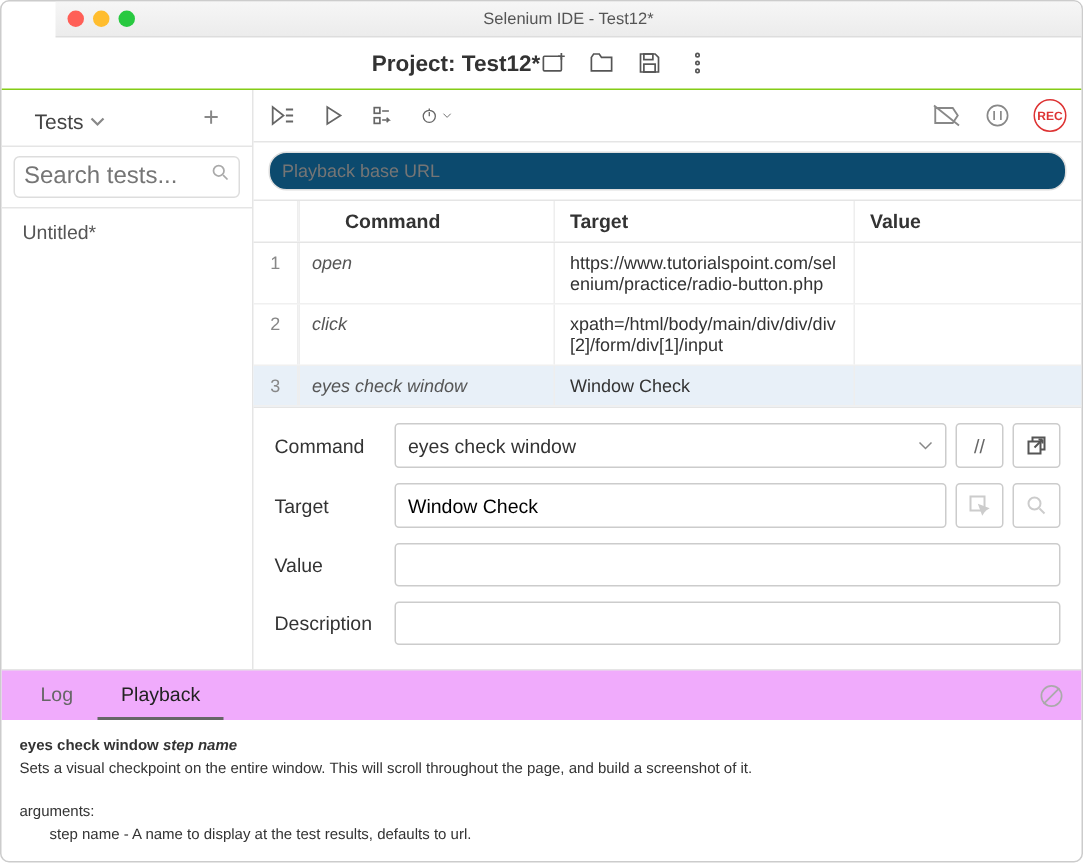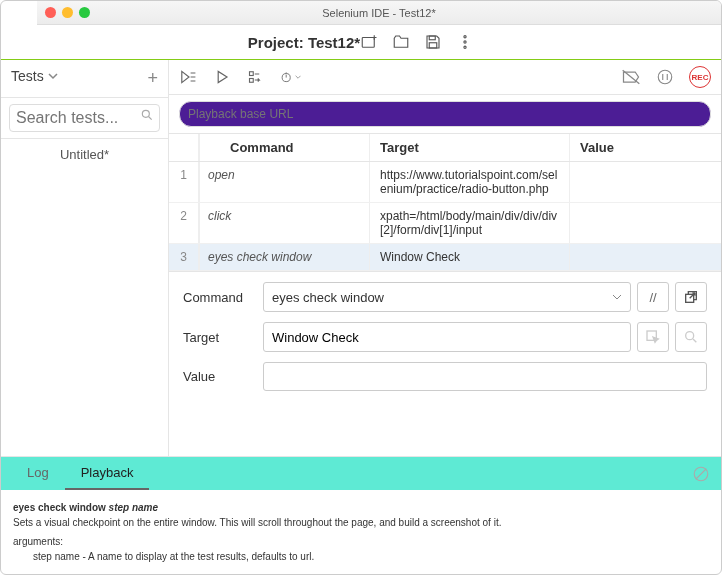--- a/index.html
+++ b/index.html
@@ -11,55 +11,55 @@
 .dot.yellow { background: #ffbd2e; }
 .dot.green { background: #28c940; }
 .title { position: absolute; left: 0; right: 0; text-align: center; font-size: 11px; color: #555; }
 .projectbar { display: flex; align-items: center; justify-content: center; padding: 8px 12px; border-bottom: 1px solid #84cc16; }
 .project-label { font-size: 15px; font-weight: 600; }
 .project-icons { display: flex; gap: 14px; align-items: center; }
 .icon-btn { width: 18px; height: 18px; display: flex; align-items: center; justify-content: center; color: #555; cursor: pointer; }
 .icon-btn svg { width: 18px; height: 18px; stroke: #555; fill: none; stroke-width: 1.5; }
 .main { flex: 1; display: flex; min-height: 0; }
 .sidebar { width: 168px; border-right: 1px solid #e5e5e5; display: flex; flex-direction: column; }
-.sidebar-head { display: flex; align-items: flex-start; justify-content: space-between; padding: 8px 10px; border-bottom: 1px solid #e5e5e5; }
+.sidebar-head { display: flex; align-items: flex-end; justify-content: space-between; padding: 8px 22px; border-bottom: 1px solid #e5e5e5; }
 .tests-label { display: flex; align-items: center; gap: 4px; font-size: 14px; color: #444; }
 .plus-btn { color: #888; font-size: 18px; cursor: pointer; }
 .search-wrap { padding: 6px 8px; border-bottom: 1px solid #e5e5e5; position: relative; }
 .search-input { width: 100%; padding: 4px 22px 4px 6px; border: 1px solid #ddd; border-radius: 4px; font-size: 16px; color: #888; }
 .search-icon { position: absolute; right: 14px; top: 10px; color: #aaa; }
-.test-list { flex: 1; text-align: center; }
+.test-list { flex: 1; }
 .test-item { padding: 8px 14px; color: #555; }
 .content { flex: 1; display: flex; flex-direction: column; min-width: 0; }
 .toolbar { display: flex; align-items: center; justify-content: space-between; padding: 6px 10px; border-bottom: 1px solid #e5e5e5; }
 .tool-left, .tool-right { display: flex; align-items: center; gap: 14px; }
 .tool-ico { width: 20px; height: 20px; display: flex; align-items: center; justify-content: center; color: #666; cursor: pointer; }
 .rec { width: 22px; height: 22px; border: 1.5px solid #d33; border-radius: 50%; color: #d33; font-size: 8px; font-weight: bold; display: flex; align-items: center; justify-content: center; }
 .urlbar { padding: 6px 10px; border-bottom: 1px solid #e5e5e5; }
-.url-input { width: 100%; padding: 5px 8px; border: 1px solid #ddd; border-radius: 12px; font-size: 12px; color: #999; background: #4c1d95; }
+.url-input { width: 100%; padding: 5px 8px; border: 1px solid #ddd; border-radius: 12px; font-size: 12px; color: #999; background: #0c4a6e; }
 .grid { border-bottom: 1px solid #e5e5e5; }
 .grid-head { display: flex; font-weight: 600; font-size: 13px; border-bottom: 1px solid #e5e5e5; }
 .col-num { width: 30px; padding: 6px 4px; border-right: 1px solid #eee; text-align: center; }
 .col-cmd { width: 170px; padding: 6px 10px; border-left: 1px solid #eee; }
 .col-tgt { width: 200px; padding: 6px 10px; border-left: 1px solid #eee; }
 .col-val { flex: 1; padding: 6px 10px; border-left: 1px solid #eee; }
 .grid-row { display: flex; font-size: 12px; border-bottom: 1px solid #f0f0f0; }
 .grid-row .col-cmd { font-style: italic; color: #555; padding-left: 8px; }
 .grid-row .col-tgt { color: #333; word-break: break-all; }
 .grid-row.selected { background: #e8f0f8; }
 .grid-row .col-num { color: #888; font-size: 12px; }
 .form-area { padding: 10px 14px; }
 .form-row { display: flex; align-items: center; margin-bottom: 10px; }
 .form-label { width: 80px; font-size: 13px; color: #333; }
 .form-input { flex: 1; padding: 6px 8px; border: 1px solid #ccc; border-radius: 3px; font-size: 13px; }
 .form-field-wrap { flex: 1; display: flex; gap: 6px; }
 .sq-btn { width: 32px; height: 30px; border: 1px solid #ccc; border-radius: 3px; display: flex; align-items: center; justify-content: center; cursor: pointer; color: #666; }
 .sq-btn.disabled { color: #ccc; }
 .select-like { flex: 1; padding: 6px 8px; border: 1px solid #ccc; border-radius: 3px; font-size: 13px; display: flex; justify-content: space-between; align-items: center; }
-.tabsbar { border-top: 1px solid #e5e5e5; display: flex; align-items: center; justify-content: space-between; padding: 0 10px; background: #5eead4; }
+.tabsbar { border-top: 1px solid #e5e5e5; display: flex; align-items: center; justify-content: space-between; padding: 0 10px; background: #f0abfc; }
 .tabs { display: flex; }
 .tab { padding: 8px 16px; font-size: 13px; color: #666; cursor: pointer; }
 .tab.active { color: #222; border-bottom: 2px solid #666; font-weight: 500; }
 .ref { padding: 10px 12px; font-size: 10px; line-height: 1.5; }
 .ref-title { font-weight: bold; }
 .ref-arg { font-style: italic; font-weight: bold; }
 </style>
 </head>
 <body>
 
@@ -250,35 +250,39 @@
                 <circle cx="10" cy="10" r="6"></circle>
                 <line x1="15" y1="15" x2="20" y2="20"></line>
               </svg>
             </div>
         </div>
       </div>
       <div class="form-row">
         <div class="form-label">Value</div>
         <input class="form-input" value="" style="">
       </div>
+      <div class="form-row">
+        <div class="form-label">Description</div>
+        <input class="form-input" value="" style="">
+      </div>
     </div>
   </div>
 </div>
 
 <div class="tabsbar">
   <div class="tabs">
     <div class="tab">Log</div>
     <div class="tab active">Playback</div>
   </div>
   <span class="tool-ico">
       <svg width="18" height="18" viewBox="0 0 24 24" stroke="#aaa" fill="none" stroke-width="1.5">
         <circle cx="12" cy="12" r="9"></circle>
         <line x1="5" y1="19" x2="19" y2="5"></line>
       </svg>
     </span>
 </div>
 
 <div class="ref">
   <div><span class="ref-title">eyes check window</span> <span class="ref-arg">step name</span></div>
   <div>Sets a visual checkpoint on the entire window. This will scroll throughout the page, and build a screenshot of it.</div>
-  <div style="margin-top:4px">arguments:</div>
+  <div style="margin-top:14px">arguments:</div>
   <div style="padding-left:20px">step name - A name to display at the test results, defaults to url.</div>
 </div>
 
 </body></html>

